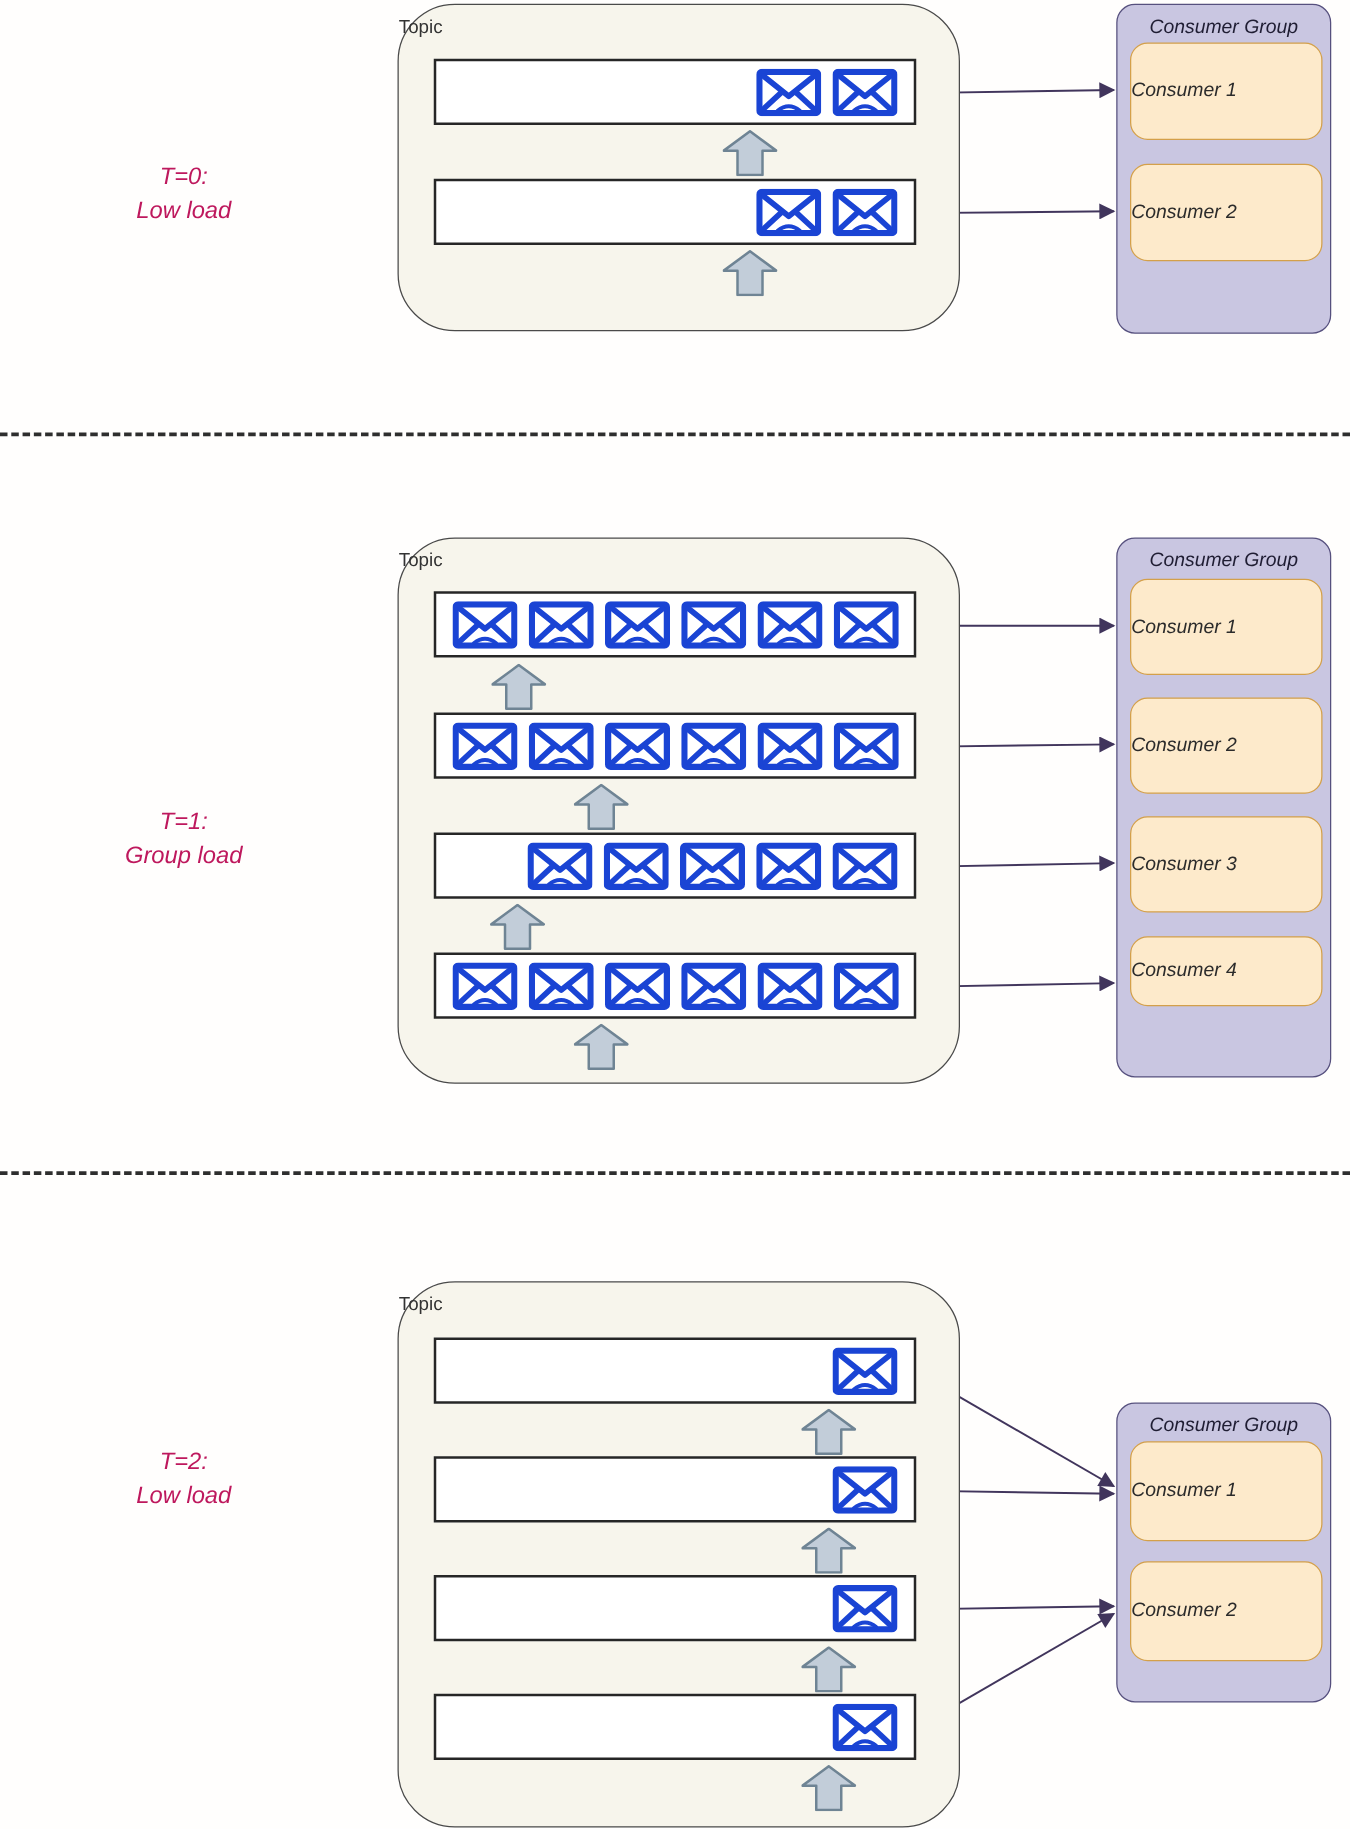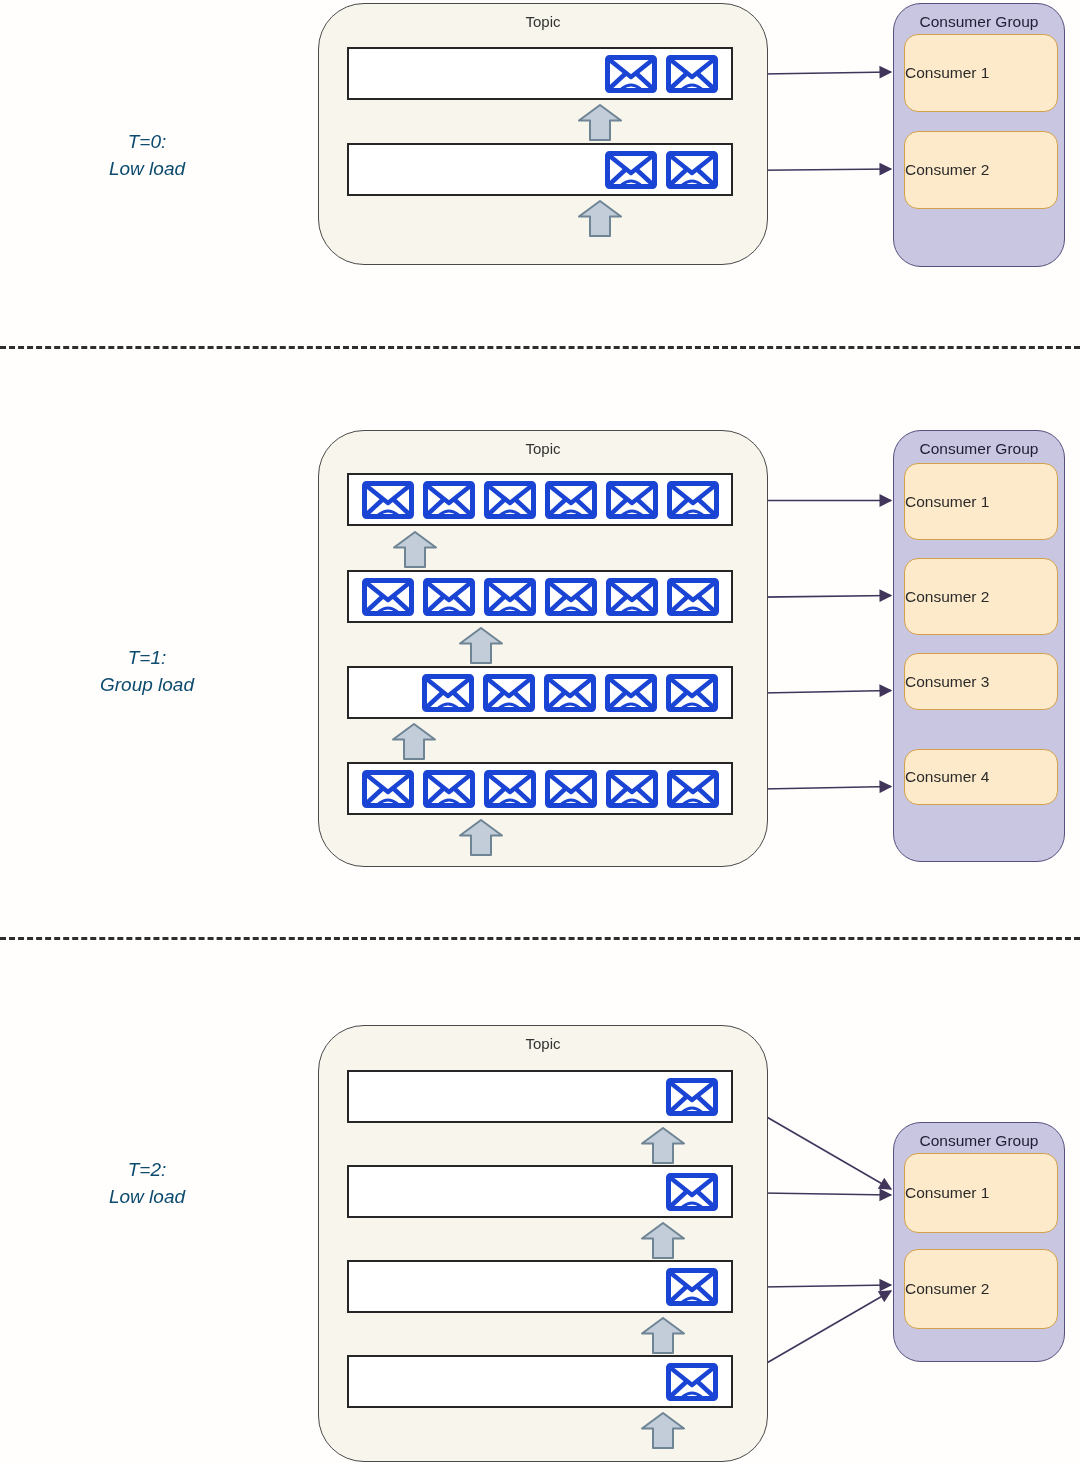--- a/index.html
+++ b/index.html
@@ -9,57 +9,58 @@
     background:#fffefd;
     font-family:"Liberation Sans", sans-serif;
   }
   .topic-box {
     position:absolute;
     background:var(--topic-fill,#f7f5ec);
     border:1.5px solid var(--topic-border,#4a4a4a);
     border-radius:46px;
   }
   .topic-title {
-    position:absolute; top:9px; left:0; right:0; text-align:center;
+    position:absolute; top:9px; left:0; right:0; 
     font-size:15px; color:#333;
   }
   .partition {
     position:absolute; background:#ffffff;
     border:2px solid var(--partition-border,#262626);
     display:flex; align-items:center; gap:9px; padding:0 13px;
   }
   .partition.right { justify-content:flex-end; }
   .partition.left  { justify-content:flex-start; }
   .envelope { flex:0 0 auto; width:52px; height:38px; display:block; }
   .env { fill:#fff; stroke:var(--envelope-blue,#1a44d4); stroke-width:5; }
   .env-line { fill:none; stroke:var(--envelope-blue,#1a44d4); stroke-width:4.5; stroke-linecap:round; stroke-linejoin:round; }
   .env-line2 { fill:none; stroke:var(--envelope-blue,#1a44d4); stroke-width:3; stroke-linecap:round; }
   .block-arrow { position:absolute; width:44px; height:37px; }
   .arrow-shape { fill:var(--uparrow-fill,#c2cdd9); stroke:var(--uparrow-stroke,#6f8494); stroke-width:2; stroke-linejoin:round; }
   .group-box {
     position:absolute;
     background:var(--group-fill,#c9c6e1);
     border:1.5px solid var(--group-border,#56507e);
-    border-radius:28px;
+    border-radius:15px;
+    font-style:italic;
   }
   .group-title {
     position:absolute; top:9px; left:0; right:0; text-align:center;
     font-size:15.5px; color:#1f1d33;
   }
   .consumer {
     position:absolute;
     background:var(--consumer-fill,#fdeacb);
     border:1.5px solid var(--consumer-border,#d4a04a);
     border-radius:14px;
     display:flex; align-items:center; justify-content:flex-start;
     font-size:15.5px; color:#2b2b2b;
   }
   .time-label {
     position:absolute; width:200px; text-align:center;
-    font-style:italic; font-size:19px; line-height:27px; color:#0c4a6e;
+    font-style:italic; font-size:19px; line-height:27px; color:#be185d;
   }
   .divider { position:absolute; left:0; width:1080px; height:0; border-top:3px dashed #2e2e2e; }
   #connections { position:absolute; left:0; top:0; pointer-events:none; }
   #watermark {
     position:absolute; left:850px; top:1396px;
     font-size:30px; letter-spacing:2px;
     color:var(--watermark-color,#eeeeea);
     text-shadow:-2px 2px 0 #c7c7c2;
     white-space:nowrap;
   }
@@ -328,21 +329,21 @@
       <path class="arrow-shape" d="M22 1 L43 16.5 L32 16.5 L32 36 L12 36 L12 16.5 L1 16.5 Z"></path>
     </svg>
     <div class="group-box" style="left:893px;top:430px;width:172px;height:432px">
       <div class="group-title">Consumer Group</div>
       <div class="consumer" style="left:10px;top:32px;width:154px;height:77px">
         <span>Consumer 1</span>
       </div>
       <div class="consumer" style="left:10px;top:127px;width:154px;height:77px">
         <span>Consumer 2</span>
       </div>
-      <div class="consumer" style="left:10px;top:222px;width:154px;height:57px">
+      <div class="consumer" style="left:10px;top:222px;width:154px;height:77px">
         <span>Consumer 3</span>
       </div>
       <div class="consumer" style="left:10px;top:318px;width:154px;height:56px">
         <span>Consumer 4</span>
       </div>
     </div>
     <div class="time-label" style="left:47px;top:1156px">
       <div>T=2:</div>
       <div>Low load</div>
     </div>

